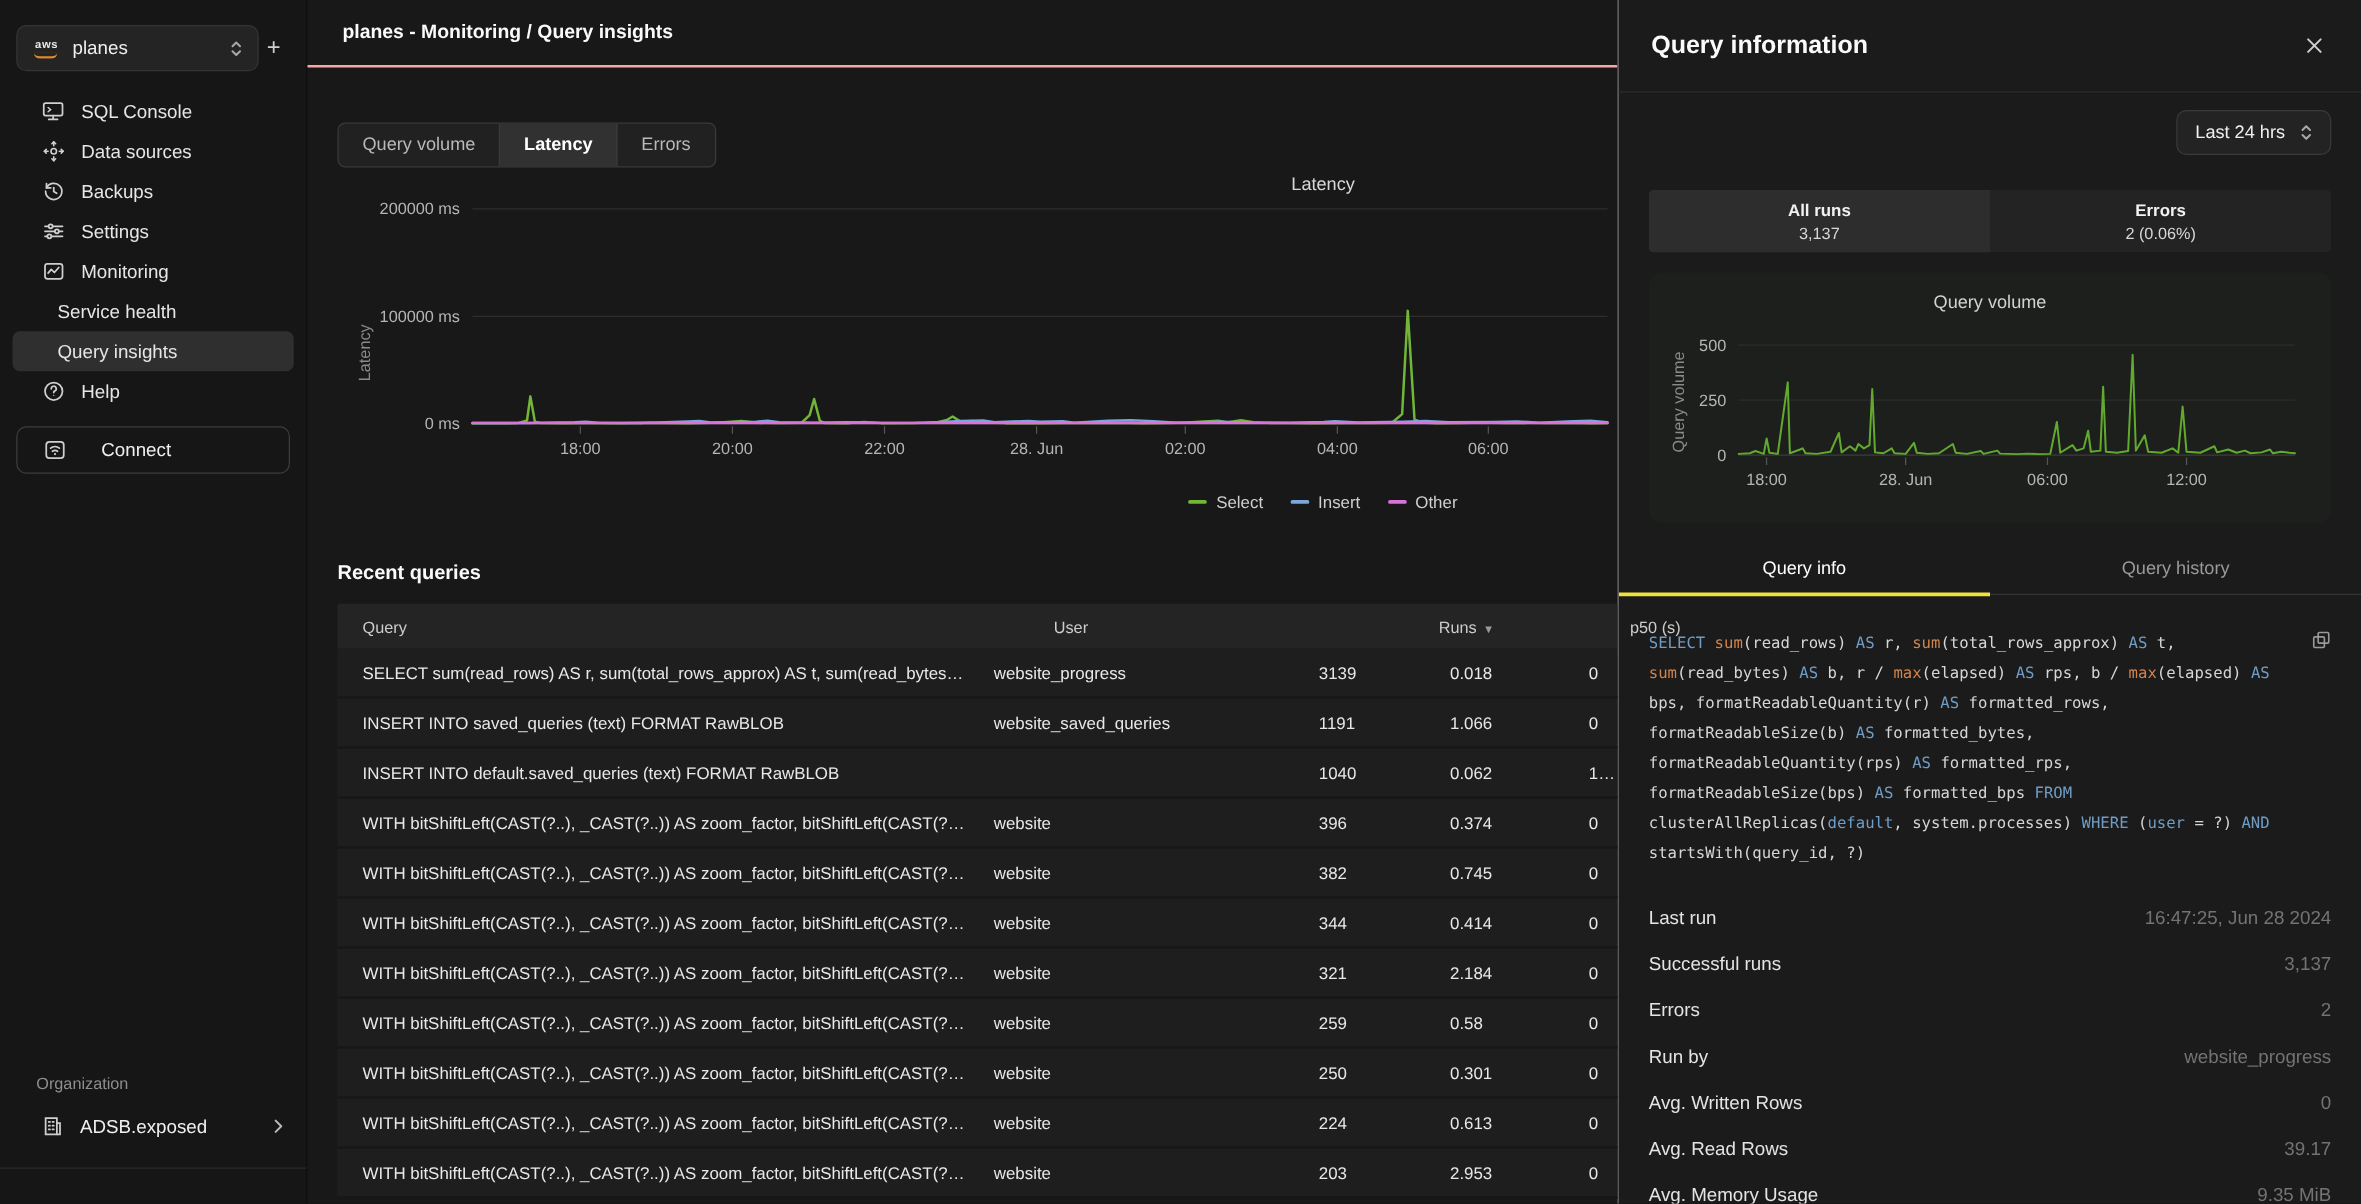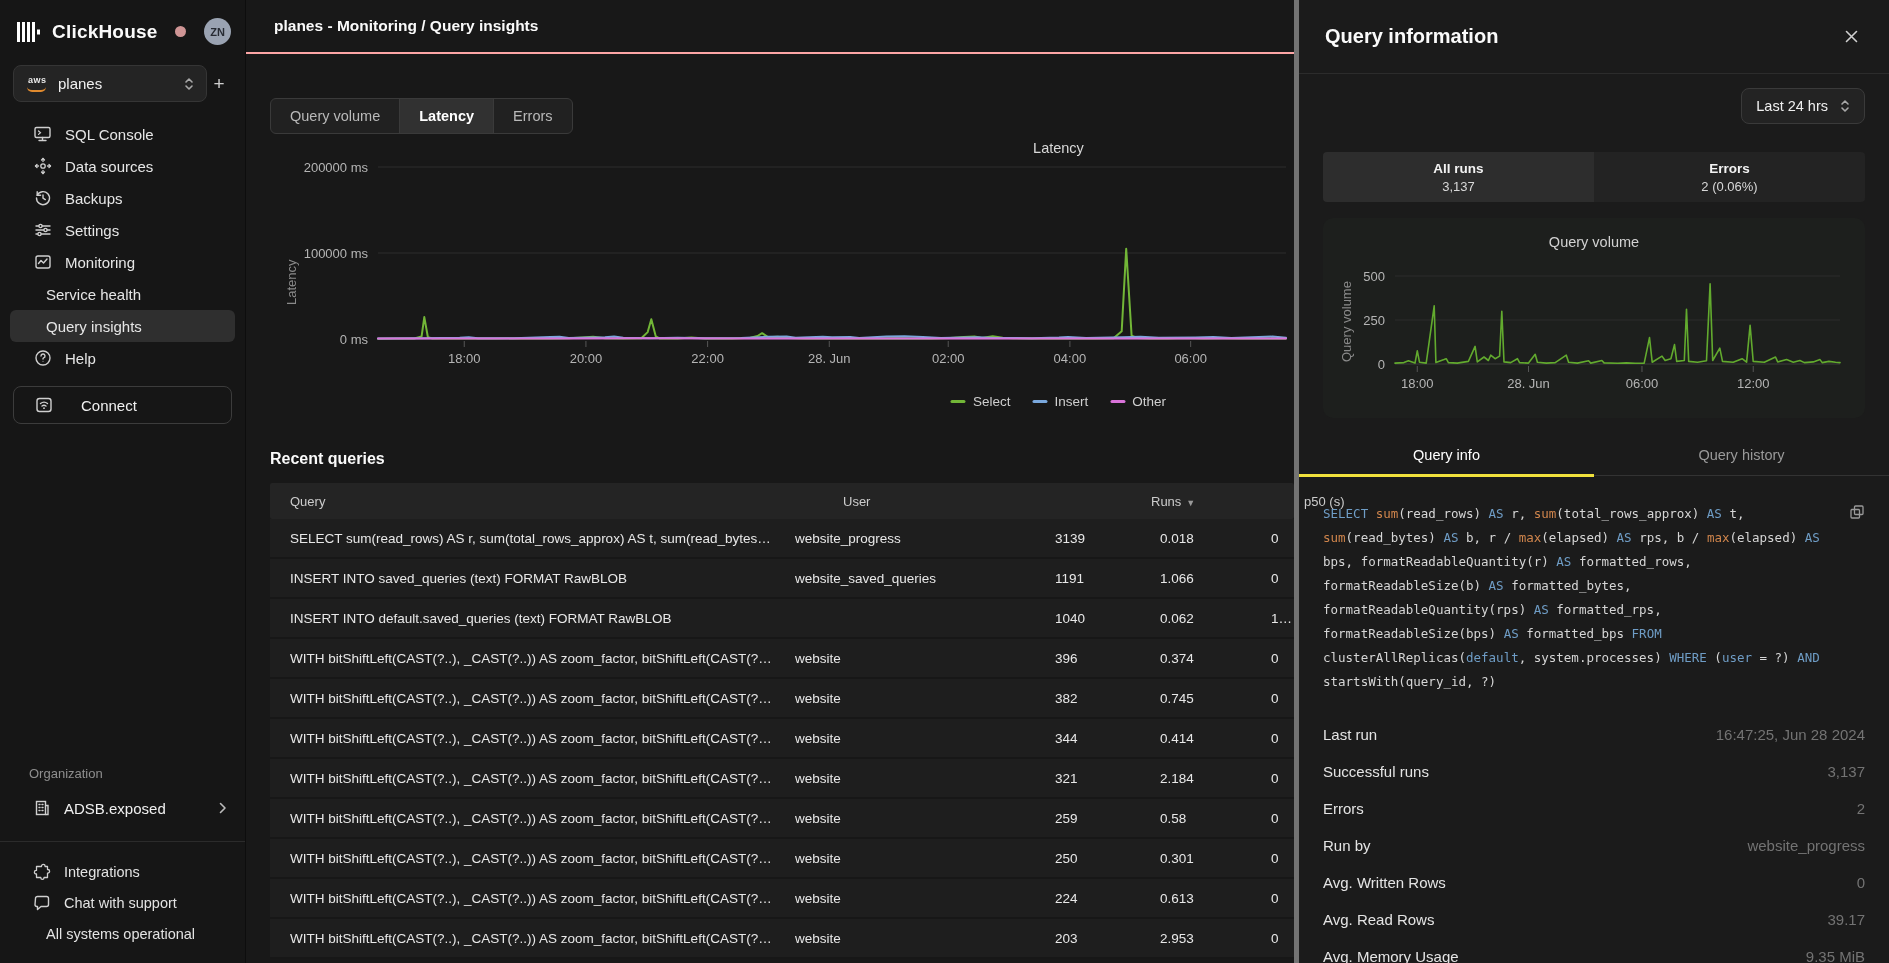--- a/index.html
+++ b/index.html
@@ -52,21 +52,21 @@
   .legend-swatch { width:15px; height:3px; border-radius:2px; }
   .rq-title { font-size:16px; font-weight:bold; margin-top:22px; color:#fafafa; }
   .qtable { margin-top:15px; width:1024px; }
   .trh, .tr { display:grid; grid-template-columns:505px 260px 105px 111px 1fr; align-items:center; }
   .trh { background:#242424; height:36px; border-radius:2px; color:#cccccc; font-size:13px;gap:48px; }
   .tr { height:40px; background:#1e1e1e; border-bottom:2px solid #171717; color:#e8e8e8; font-size:13.5px; cursor:pointer; }
   .cell { padding-left:20px; white-space:nowrap; overflow:hidden; text-overflow:ellipsis; }
   .sort-caret { font-size:9px; color:#9a9a9a; margin-left:5px; }
 
   
-  .panel { width:595px; min-width:595px; background:#1b1b1b; border-left:5px solid #737373; display:flex; flex-direction:column; }
+  .panel { width:595px; min-width:595px; background:#1b1b1b; border-left:1px solid #737373; display:flex; flex-direction:column; }
   .panel-header { height:74px; border-bottom:1px solid #2c2c2c; display:flex; align-items:center; padding:0 26px; }
   .panel-header h2 { font-size:20px; font-weight:bold; color:#fafafa; }
   .close-btn { margin-left:auto; background:none; border:0; color:#d0d0d0; cursor:pointer; padding:4px; }
   .panel-scroll { flex:1; overflow:hidden; }
   .pad { padding:0 24px; }
   .range-row { display:flex; justify-content:flex-end; margin-top:14px; }
   .range-select { height:36px; border:1px solid #3a3a3a; background:#232323; border-radius:8px; color:#f0f0f0; font-size:14.5px; display:flex; align-items:center; gap:12px; padding:0 14px; cursor:pointer; font-family:inherit;justify-content:flex-end; }
   .segmented { display:flex; margin-top:28px; border-radius:4px; overflow:hidden; }
   .seg { flex:1; height:50px; display:flex; flex-direction:column; align-items:center; justify-content:center; gap:3px; background:#232323; cursor:pointer; }
   .seg.active { background:#2d2d2d; }
@@ -87,36 +87,20 @@
   .stats { margin-top:22px; }
   .stat-row { display:flex; align-items:center; height:37px; }
   .stat-label { color:#e4e4e4; font-size:15px; }
   .stat-value { margin-left:auto; color:#737373; font-size:15px; }
   .tick-label { fill:#b5b5b5; font-size:13px; font-family:"Liberation Sans", sans-serif; }
 </style>
 </head>
 <body>
 
 <aside class="sidebar">
-  <div class="logo-row">
-    <span>
-      <svg width="26" height="22" viewBox="0 0 26 22">
-          <g fill="#ffffff">
-            <rect x="1" y="1" width="3" height="20"></rect>
-            <rect x="6" y="1" width="3" height="20"></rect>
-            <rect x="11" y="1" width="3" height="20"></rect>
-            <rect x="16" y="1" width="3" height="20"></rect>
-            <rect x="21" y="8.5" width="3" height="5"></rect>
-          </g>
-        </svg>
-    </span>
-    <span class="brand">ClickHouse</span>
-    <span class="notif-dot"></span>
-    <span class="avatar">ZN</span>
-  </div>
   <div class="service-row">
     <button class="service-select">
       <span class="aws-badge">
           <span class="aws-t">aws</span>
           <span class="aws-s"></span>
         </span>
       <span>planes</span>
       <span class="chev">
         <svg width="10" height="14" viewBox="0 0 10 14" fill="none" stroke="#a8a8a8" stroke-width="1.6" stroke-linecap="round" stroke-linejoin="round">
             <path d="M2 5l3-3 3 3"></path>
@@ -217,42 +201,20 @@
         </svg>
     </span>
     <span>ADSB.exposed</span>
     <span class="chev-r">
       <svg width="9" height="12" viewBox="0 0 9 12" fill="none" stroke="#bbbbbb" stroke-width="1.6" stroke-linecap="round" stroke-linejoin="round">
           <path d="M2.5 1.5L7 6l-4.5 4.5"></path>
         </svg>
     </span>
   </div>
   <hr class="side-div">
-  <div id="side-footer">
-      <div class="foot-item">
-        <span class="nicon">
-          <svg width="18" height="18" viewBox="0 0 18 18" fill="none" stroke="#cfcfcf" stroke-width="1.3" stroke-linejoin="round">
-            <path d="M6.5 3.5h2v-.3a1.8 1.8 0 1 1 3.6 0v.3h2.4v3h.3a1.8 1.8 0 1 1 0 3.6h-.3v4.4h-3.5v.3a1.6 1.6 0 1 1-3.2 0v-.3H3.5V11h-.3a1.8 1.8 0 1 1 0-3.6h.3V3.5h3z"></path>
-          </svg>
-        </span>
-        <span>Integrations</span>
-      </div>
-      <div class="foot-item">
-        <span class="nicon">
-          <svg width="18" height="18" viewBox="0 0 18 18" fill="none" stroke="#cfcfcf" stroke-width="1.4" stroke-linejoin="round">
-            <path d="M2.5 4.5a2 2 0 0 1 2-2h9a2 2 0 0 1 2 2v6a2 2 0 0 1-2 2H8l-3.5 3v-3h-.5a2 2 0 0 1-2-2z"></path>
-          </svg>
-        </span>
-        <span>Chat with support</span>
-      </div>
-      <div class="foot-item">
-        <span class="nicon"><span class="status-dot" style="background:#97d883"></span></span>
-        <span>All systems operational</span>
-      </div>
-    </div>
 </aside>
 
 <main class="main">
   <header class="main-header">
     <h1>planes - Monitoring / Query insights</h1>
   </header>
   <div class="main-body">
     <div class="tab-group" id="main-tabs">
         <button class="tab">Query volume</button>
         <button class="tab active">Latency</button>

